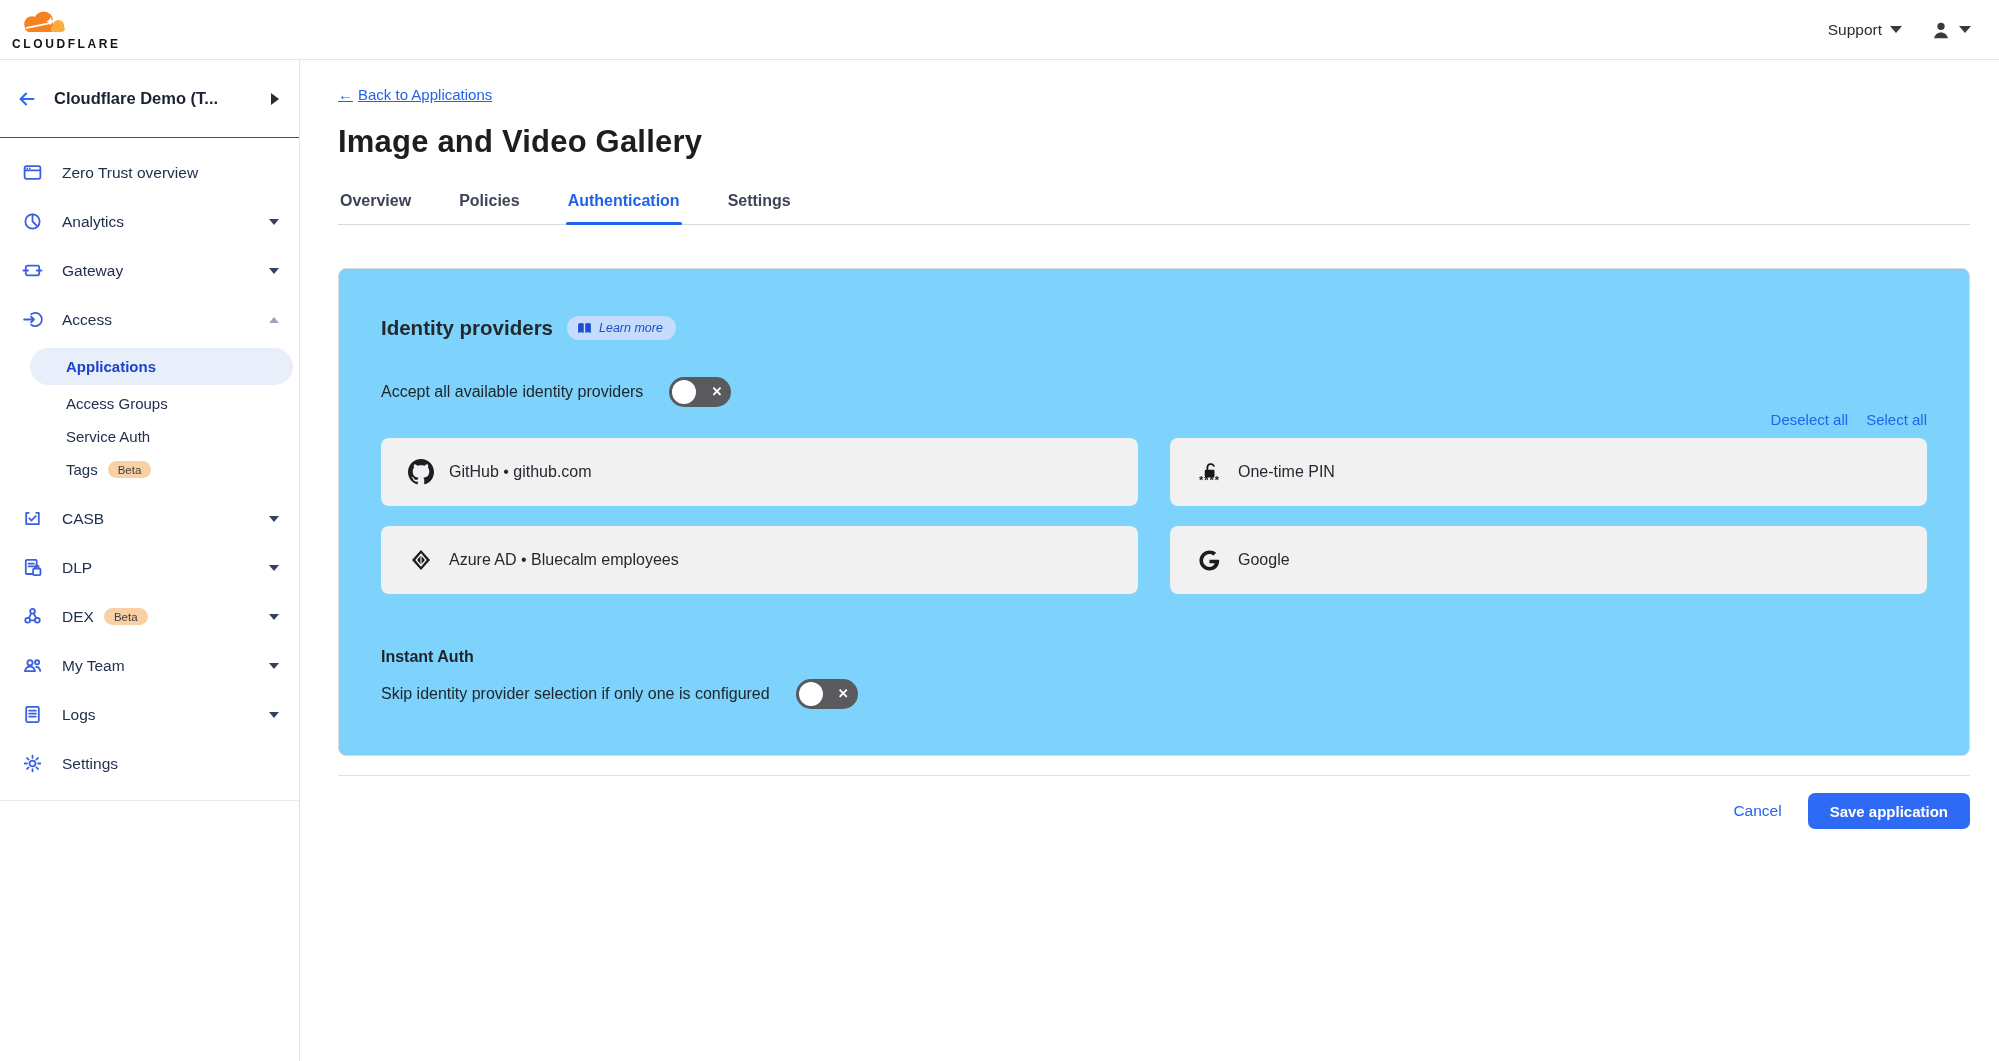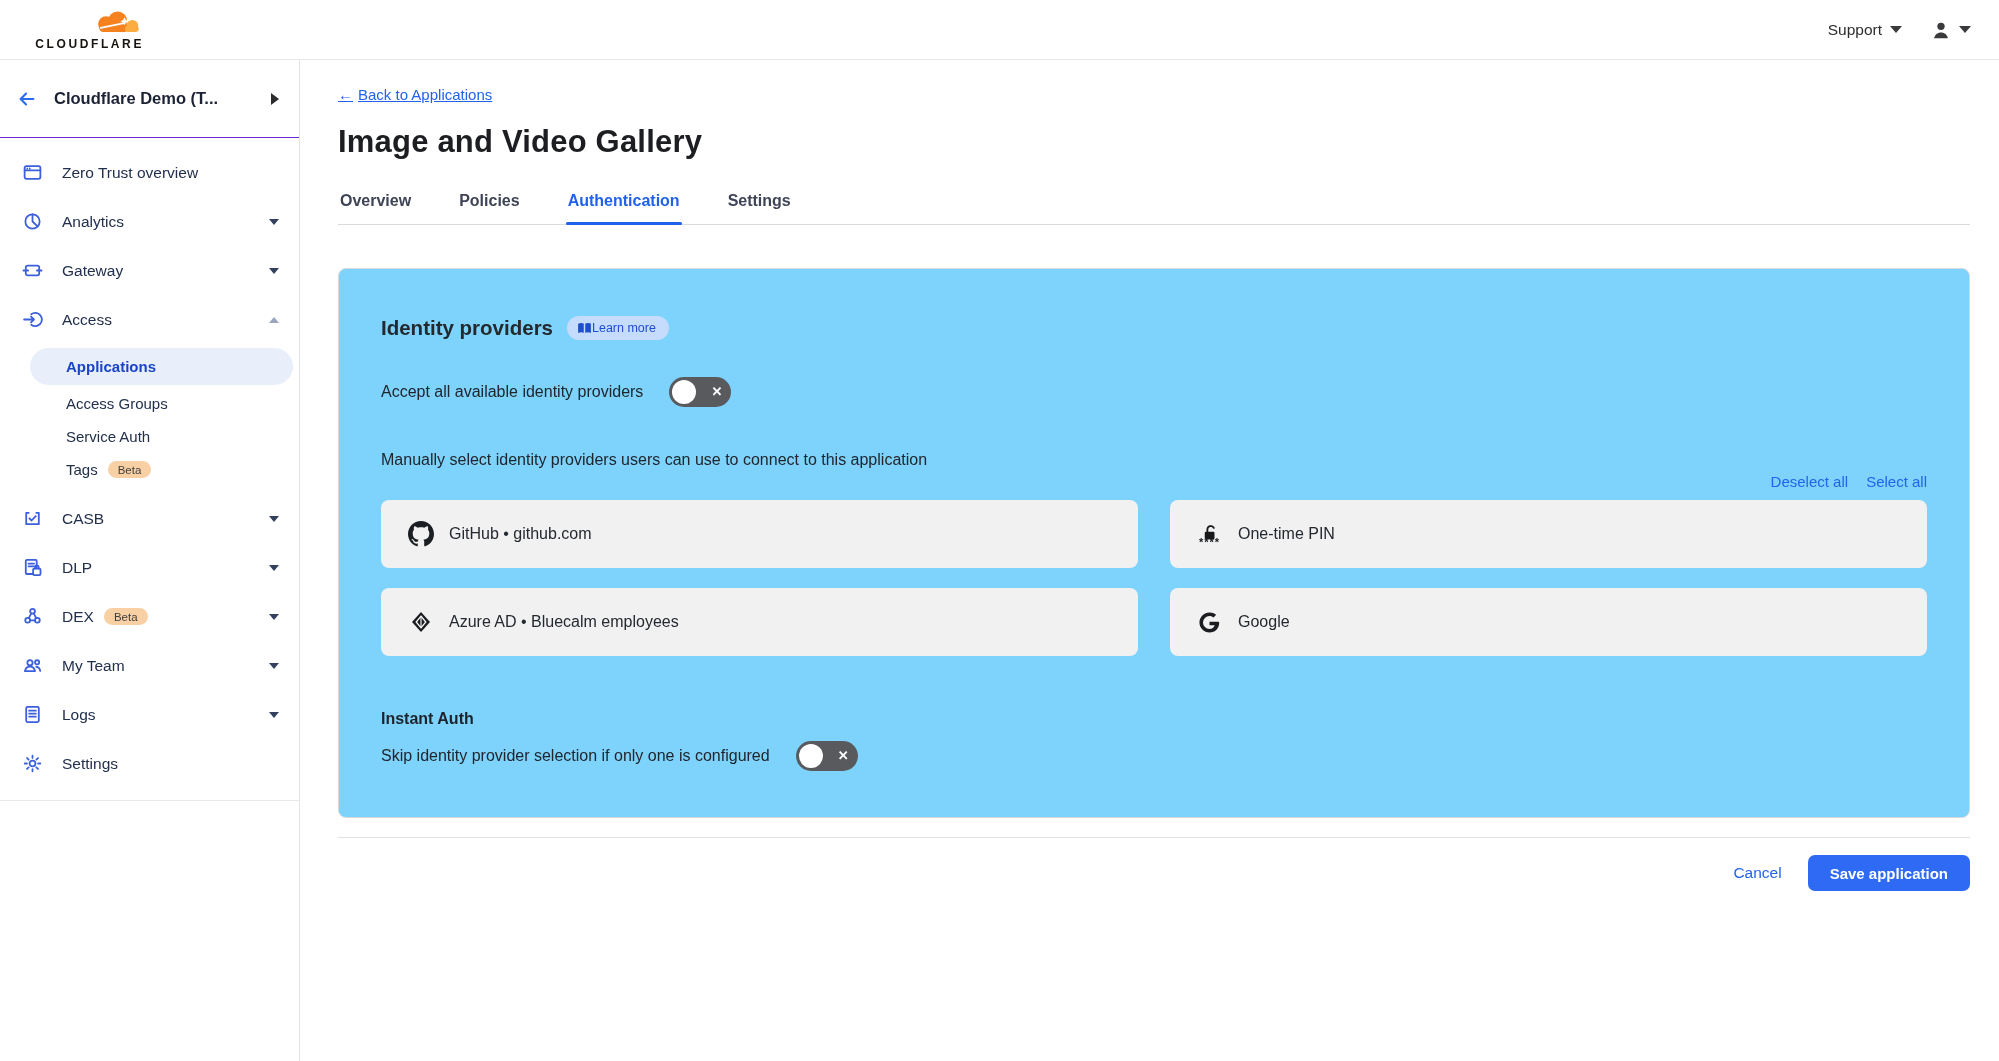--- a/index.html
+++ b/index.html
@@ -3,21 +3,21 @@
 <meta charset="utf-8">
 <style>
   * { margin:0; padding:0; box-sizing:border-box; }
   html,body { width:1999px; height:1061px; overflow:hidden; background:#fff;
     font-family:"Liberation Sans", sans-serif; color:#20242c; }
   .app { display:flex; flex-direction:column; height:100%; }
 
   
   .topbar { height:60px; background:#fff; border-bottom:1px solid #e6e6e9;
     display:flex; align-items:center; justify-content:space-between; padding:0 28px 0 12px; flex:0 0 auto; }
-  .logo { display:flex; flex-direction:column; align-items:flex-end; width:132px; cursor:pointer; }
+  .logo { display:flex; flex-direction:column; align-items:flex-start; width:132px; cursor:pointer; }
   .logo svg { width:58px; height:28px; display:block; }
   .logo-text { font-size:12px; font-weight:800; letter-spacing:2.6px; color:#17130e; margin-top:1px; }
   .topbar-right { display:flex; align-items:center; gap:28px; }
   .support { display:flex; align-items:center; gap:8px; font-size:15.5px; color:#2c2c2e; cursor:pointer; }
   .acct-menu { display:flex; align-items:center; gap:7px; cursor:pointer; }
   .caret-down-dark { width:0; height:0; border-left:6px solid transparent; border-right:6px solid transparent; border-top:7px solid #3a3a3c; }
 
   
   .body-row { display:flex; flex:1 1 auto; min-height:0; }
 
@@ -49,22 +49,22 @@
   .page-title { font-size:31px; font-weight:700; color:#1d1e22; margin-top:20px; letter-spacing:.2px; }
 
   .tabs { display:flex; gap:44px; margin-top:32px; border-bottom:1px solid #d9d9de; }
   .tab { font-size:16px; font-weight:600; color:#3e4455; padding:0 2px 14px 2px; cursor:pointer; position:relative; }
   .tab.active { color:#2162ec; }
   .tab.active::after { content:""; position:absolute; left:0; right:0; bottom:-1px; height:3px; background:#2162ec; border-radius:2px; }
 
   .card { margin-top:43px; border:1px solid #d9d9dc; border-radius:8px; background:#7dd3fc; padding:47px 42px 46px 42px; }
   .card-head { display:flex; align-items:center; gap:14px; }
   .card-title { font-size:20.5px; font-weight:700; color:#24292e; }
-  .learn-more { display:inline-flex; align-items:center; background:#c6dcfc; border-radius:999px;
-    padding:5px 13px 5px 10px; cursor:pointer; }
+  .learn-more { display:inline-flex; align-items:center; gap:7px; background:#c6dcfc; border-radius:999px;
+    padding:5px 13px 5px 10px; cursor:pointer;font-style:italic; }
   .learn-more span { font-size:12.5px; color:#1c4ecf; }
 
   .toggle-row { display:flex; align-items:center; gap:26px; }
   .row-accept { margin-top:37px; }
   .toggle-label { font-size:16px; color:#20262e; }
   .toggle { width:62px; height:30px; border-radius:15px; background:#595a5e; position:relative; cursor:pointer; flex:0 0 auto; }
   .toggle .knob { position:absolute; left:3px; top:3px; width:24px; height:24px; border-radius:50%; background:#fff; }
   .toggle .x { position:absolute; right:9px; top:50%; transform:translateY(-52%); color:#fff; font-size:13px; font-weight:700; }
 
   .manual-text { margin-top:44px; font-size:16px; color:#20262e; }
@@ -306,21 +306,20 @@
         </div>
 
         <div class="toggle-row row-accept">
           <span class="toggle-label">Accept all available identity providers</span>
           <span class="toggle">
             <span class="knob"></span>
             <span class="x">✕</span>
           </span>
         </div>
 
-        <div class="manual-text">Manually select identity providers users can use to connect to this application</div>
 
         <div class="select-links">
           <span>Deselect all</span>
           <span>Select all</span>
         </div>
 
         <div class="providers">
 
           <div class="provider">
             <span class="p-icon">

